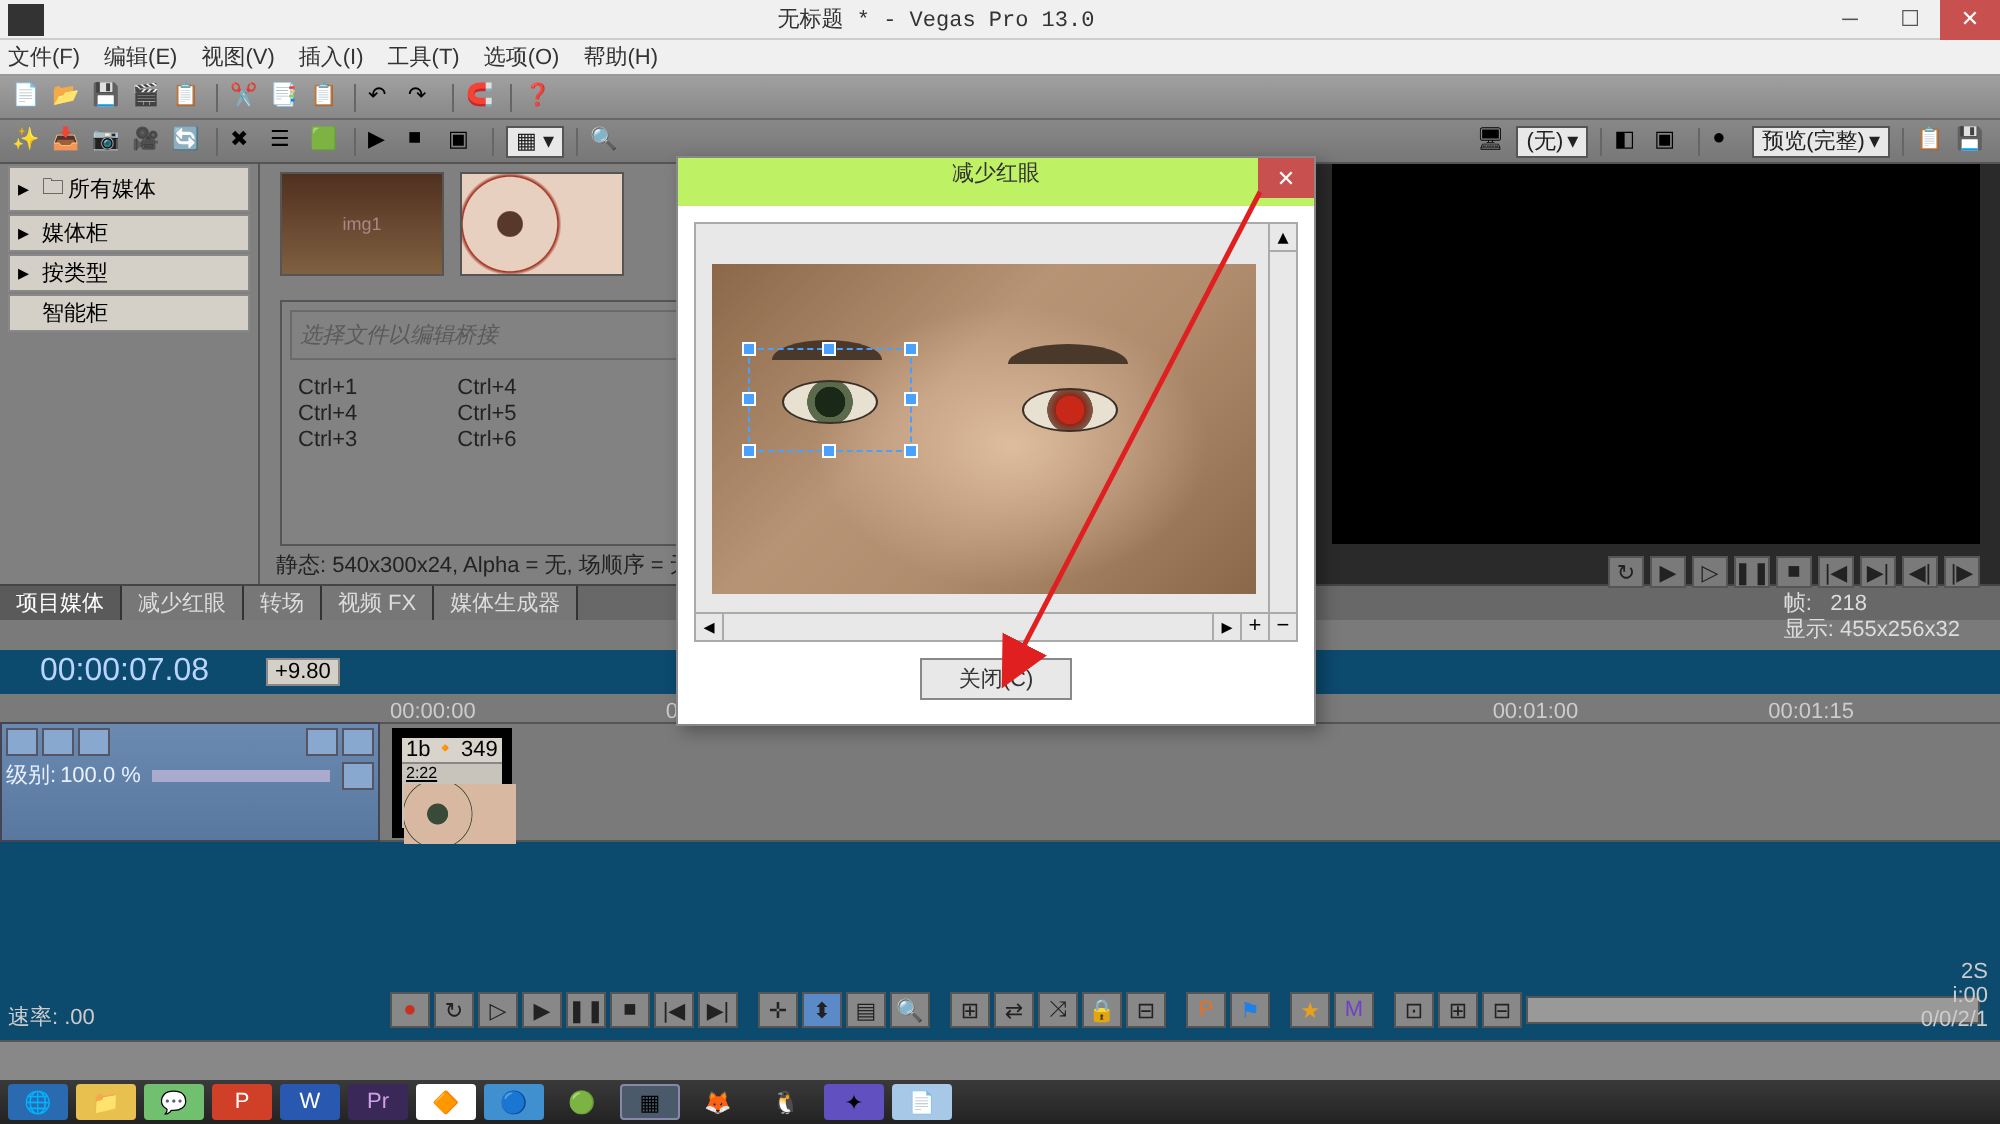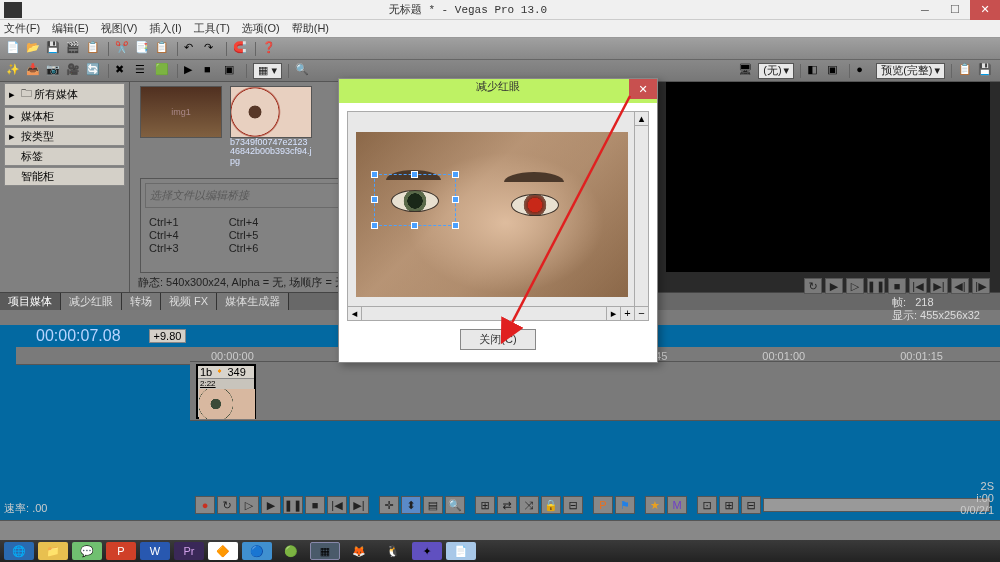--- a/index.html
+++ b/index.html
@@ -43,30 +43,30 @@
     .preview-black { position:absolute; top:0; left:10px; right:10px; height:190px; background:#000;}
     
     .tabs { height: 18px; background: #686868; display: flex; align-items: center; color: #ccc; border-top:1px solid #444;}
     .tab { padding: 1px 8px; border-right: 1px solid #333; background: #777; color: #ddd; }
     .tab.active { background: #5a5a5a; color: #fff; }
     
     .preview-info { position:absolute; right:20px; top:296px; color:#ddd; text-align:left; line-height:1.2;}
     .transport-row { position:absolute; right:10px; top:278px; display:flex; gap:3px; }
     .tp-btn { width:18px; height:16px; background:#7a7a7a; border:1px solid #555; display:flex; align-items:center; justify-content:center; color:#222;}
     
-    .timeline-area { position: absolute; top: 325px; left: 0; right: 0; bottom: 42px; background: #0369a1; padding-left: 16px; }
+    .timeline-area { position: absolute; top: 325px; left: 0; right: 0; bottom: 42px; background: #0c4a6e; }
     .timecode-big { color: #b8d4ff; font-size: 16px; padding: 2px 20px; display:inline-block;}
     .marker-box { background:#d4d0c8; border:1px solid #888; padding:0 4px; color:#000; display:inline-block; margin-left:8px;}
     .ruler { height: 18px; background: #7a7a7a; border-bottom: 1px solid #555; display:flex; color:#ccc; font-size:10px; padding-left:195px; gap:95px; align-items:center;}
     .track-controls { position:absolute; left:0; top:36px; width:190px; height:60px; background:linear-gradient(#6a8ab0,#5978a0); border:1px solid #445; padding:2px;}
     .tc-row { display:flex; gap:2px; align-items:center; margin-bottom:2px;}
     .tc-btn { width:16px; height:14px; background:#88a8d0; border:1px solid #556;}
     .tc-label { color:#e8f0ff;}
     .track-lane { position:absolute; left:190px; top:36px; right:0; height:60px; background:#7a7a7a; border-top:1px solid #555; border-bottom:1px solid #555;}
-    .clip { position:absolute; left:6px; top:2px; width:60px; height:55px; background:#c8c4bc; border:2px solid #000000;}
+    .clip { position:absolute; left:6px; top:2px; width:60px; height:55px; background:#c8c4bc; border:5px solid #000000;}
     .clip-hdr { background:#d8d4cc; padding:0 2px; font-size:9px; border-bottom:1px solid #888; display:flex; gap:2px;}
     .clip-time { font-size:8px; padding:0 2px;text-decoration:underline;}
     .clip-thumb { width:56px; height:30px; margin:1px; background: radial-gradient(circle at 30% 50%, #3a4a38 12%, #d8b8a0 13%, #d8b8a0 40%, #3a4a38 41%, #d8b8a0 42%);}
     
     .bottom-transport { position:absolute; left:195px; right:10px; bottom:4px; height:22px; display:flex; gap:2px; align-items:center;}
     .bt-btn { width:20px; height:18px; background:#888; border:1px solid #555; display:flex; align-items:center; justify-content:center; color:#222;}
     .bt-sep { width:6px;}
     .scroll-h { flex:1; height:14px; background:#999; border:1px solid #555;}
     
     .rate-label { position:absolute; left:4px; bottom:46px; color:#ccc;}
@@ -189,35 +189,30 @@
     <div class="tree-item">
         <span class="exp">▸</span>
         <span>媒体柜</span>
       </div>
     <div class="tree-item">
         <span class="exp">▸</span>
         <span>按类型</span>
       </div>
     <div class="tree-item">
         <span class="exp"></span>
-        <span>标签</span>
-      </div>
-    <div class="tree-item">
-        <span class="exp"></span>
         <span>智能柜</span>
       </div>
   </div>
   <div class="center-pane">
     <div class="thumbs">
       <div class="thumb">
         <div class="thumb-img" style="background:linear-gradient(#503020,#806040);">img1</div>
       </div>
       <div class="thumb">
         <div class="thumb-img" style="background:radial-gradient(circle at 30% 50%,#583828 10%,#e8d0c0 11%,#e8d0c0 38%,#a03020 39%,#e8d0c0 42%);"></div>
-        <div class="thumb-label">b7349f00747e212346842b00b393cf94.jpg</div>
       </div>
     </div>
     <div class="info-box">
       <div class="info-placeholder">选择文件以编辑桥接</div>
       <div class="info-cols">
         <div class="info-col">
           <span>Ctrl+1</span>
           <span>Ctrl+4</span>
           <span>Ctrl+3</span>
         </div>
@@ -265,20 +260,36 @@
     <div class="marker-box">+9.80</div>
   </div>
   <div class="ruler">
     <span>00:00:00</span>
     <span>00:00:15</span>
     <span>00:00:30</span>
     <span>00:00:45</span>
     <span>00:01:00</span>
     <span>00:01:15</span>
 
+  </div>
+  <div class="track-controls">
+    <div class="tc-row">
+      <div class="tc-btn"></div>
+      <div class="tc-btn"></div>
+      <div class="tc-btn"></div>
+      <div style="flex:1"></div>
+      <div class="tc-btn"></div>
+      <div class="tc-btn"></div>
+    </div>
+    <div class="tc-row">
+      <span class="tc-label">级别:</span>
+      <span class="tc-label">100.0 %</span>
+      <div style="flex:1;height:6px;background:#aac;margin:0 4px;"></div>
+      <div class="tc-btn"></div>
+    </div>
   </div>
   <div class="track-lane">
     <div class="clip">
       <div class="clip-hdr"><span>1b</span>🔸<span>349</span></div>
       <div class="clip-time">2:22</div>
       <div class="clip-thumb"></div>
     </div>
   </div>
 
   <div class="bottom-transport">

